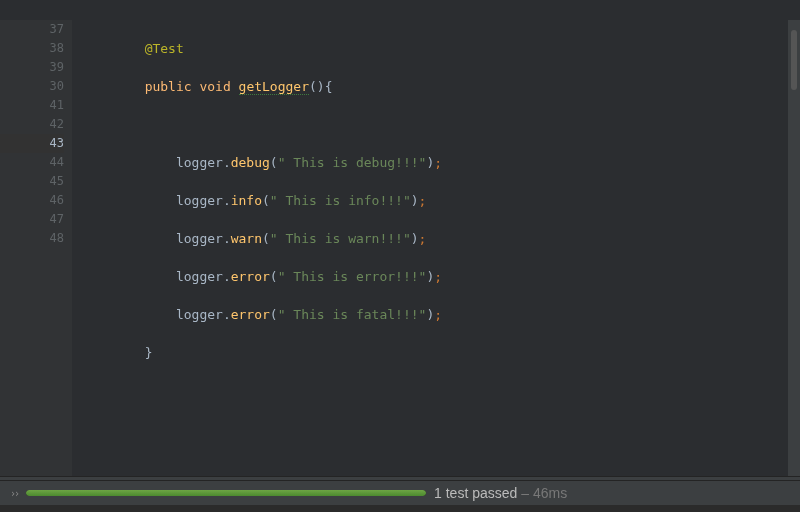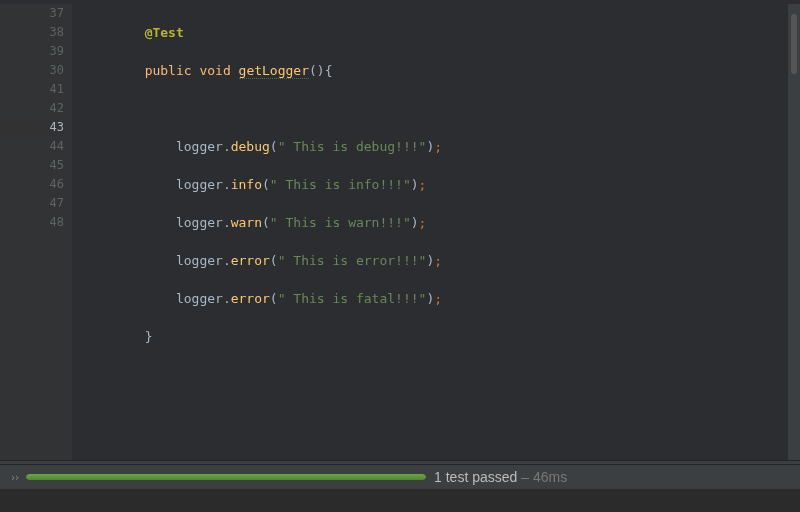--- a/index.html
+++ b/index.html
@@ -11,21 +11,21 @@
     font-size: 12px;
     color: #a9b7c6;
     overflow: hidden;
     display: flex;
     flex-direction: column;
   }
   .editor {
     display: flex;
     flex: 0 0 auto;
     background: #2b2d30;
-    padding-top: 4px;
+    padding-top: 20px;
   }
   .gutter {
     width: 72px;
     flex: 0 0 72px;
     background: #313335;
     color: #5e6366;
     text-align: right;
     padding-right: 8px;
     position: relative;
   }
@@ -37,21 +37,21 @@
   .gutter .ln[data-current="true"] { color: #a9b7c6; background:#323232; }
   .code {
     flex: 1;
     padding-left: 10px;
     line-height: 19px;
     white-space: pre;
     font-size: 13px;
   }
   .code .row { height:19px; }
   .kw { color:#fdba74; }
-  .ann { color:#bbb529;font-weight:bold; }
+  .ann { color:#bbb529; }
   .mtd { color:#ffc66d; border-bottom:1px dotted #3e7a3e;}
   .mtd-plain { color:#ffc66d; }
   .str { color:#6a8759; }
   .smc { color:#cc7832; }
   .it { font-style:italic; color:#a9b7c6;}
   .cursor-word { border:1px solid #214283; padding:0 1px; border-radius:2px;}
   .paren-hl { background:#3b514d; }
   
   .divider { height:5px; background:#3c3f41; border-top:1px solid #242424; border-bottom:1px solid #242424;}
   

